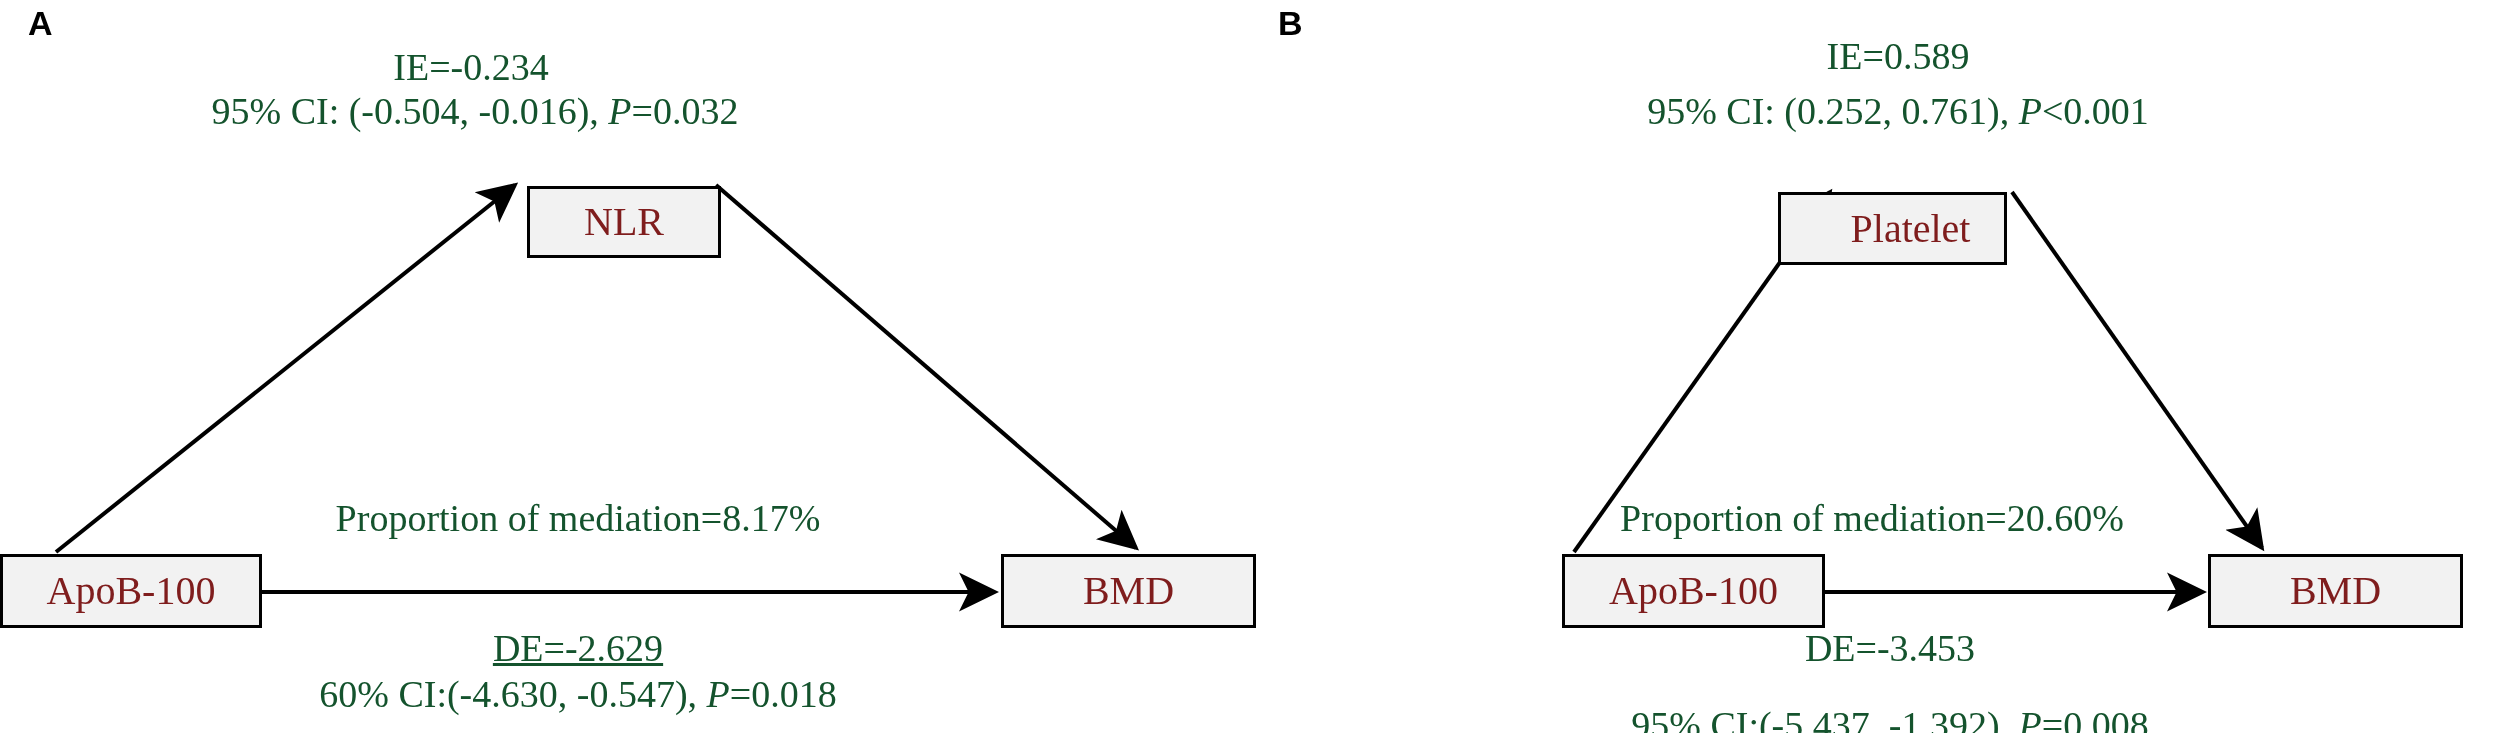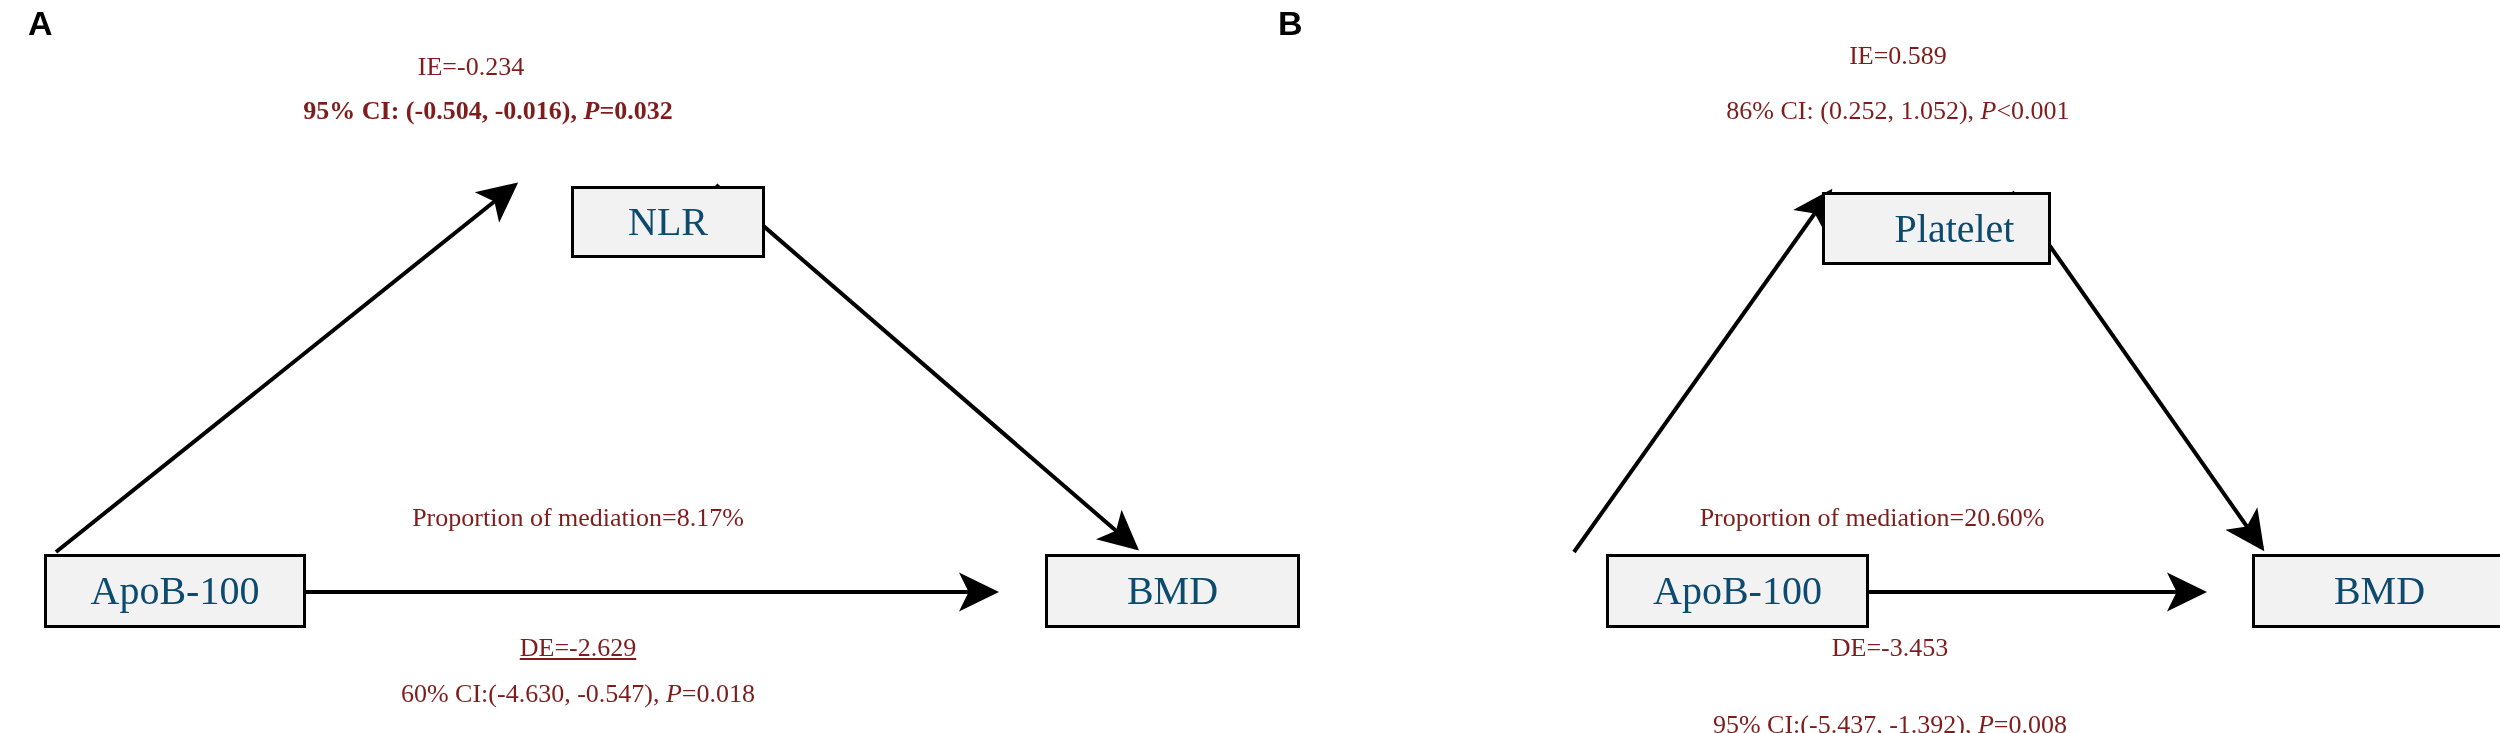--- a/index.html
+++ b/index.html
@@ -42,41 +42,40 @@
     position: absolute;
     box-sizing: border-box;
     background: #f2f2f2;
     border: 3px solid #000000;
     display: flex;
     align-items: center;
     justify-content: center;
     font-family: "Liberation Serif", "DejaVu Serif", serif;
     font-size: 40px;
     line-height: 1;
-    color: #0c4a6e;
+    color: #7f1d1d;
     white-space: nowrap;
-    margin-left: 44px;
   }
 
   .edge-svg {
     position: absolute;
     left: 0;
     top: 0;
     width: 1250px;
     height: 733px;
     overflow: visible;
     pointer-events: none;
   }
 
   .annot {
     position: absolute;
     font-family: "Liberation Serif", "DejaVu Serif", serif;
-    font-size: 26px;
+    font-size: 38px;
     line-height: 46px;
-    color: #7f1d1d;
+    color: #14532d;
     white-space: nowrap;
     text-align: left;
     transform: translateX(-50%);
   }
   .annot i {
     font-style: italic;
   }
 </style>
 </head>
 <body>
@@ -120,21 +119,21 @@
     <div class="node-box" style="left:527px; top:186px; width:194px; height:72px;">
       <span>NLR</span>
     </div>
 
     <div class="node-box" style="left:1001px; top:554px; width:255px; height:74px;">
       <span>BMD</span>
     </div>
 
     <div class="annot" style="left:471px; top:44px;">IE=-0.234</div>
 
-    <div class="annot" style="left:488px; top:88px;font-weight:bold;">
+    <div class="annot" style="left:475px; top:88px;">
       <span>95% CI: (-0.504, -0.016), </span><i>P</i><span>=0.032</span>
     </div>
 
     <div class="annot" style="left:578px; top:495px;">Proportion of mediation=8.17%</div>
 
     <div class="annot" style="left:578px; top:625px;text-decoration:underline;">DE=-2.629</div>
 
     <div class="annot" style="left:578px; top:671px;">
       <span>60% CI:(-4.630, -0.547), </span><i>P</i><span>=0.018</span>
     </div>
@@ -175,21 +174,21 @@
       <span>Platelet</span>
     </div>
 
     <div class="node-box" style="left:958px; top:554px; width:255px; height:74px;">
       <span>BMD</span>
     </div>
 
     <div class="annot" style="left:648px; top:33px;">IE=0.589</div>
 
     <div class="annot" style="left:648px; top:88px;">
-      <span>86% CI: (0.252, 1.052), </span><i>P</i><span>&lt;0.001</span>
+      <span>95% CI: (0.252, 0.761), </span><i>P</i><span>&lt;0.001</span>
     </div>
 
     <div class="annot" style="left:622px; top:495px;">Proportion of mediation=20.60%</div>
 
     <div class="annot" style="left:640px; top:625px;">DE=-3.453</div>
 
     <div class="annot" style="left:640px; top:702px;">
       <span>95% CI:(-5.437, -1.392), </span><i>P</i><span>=0.008</span>
     </div>
   </div>

